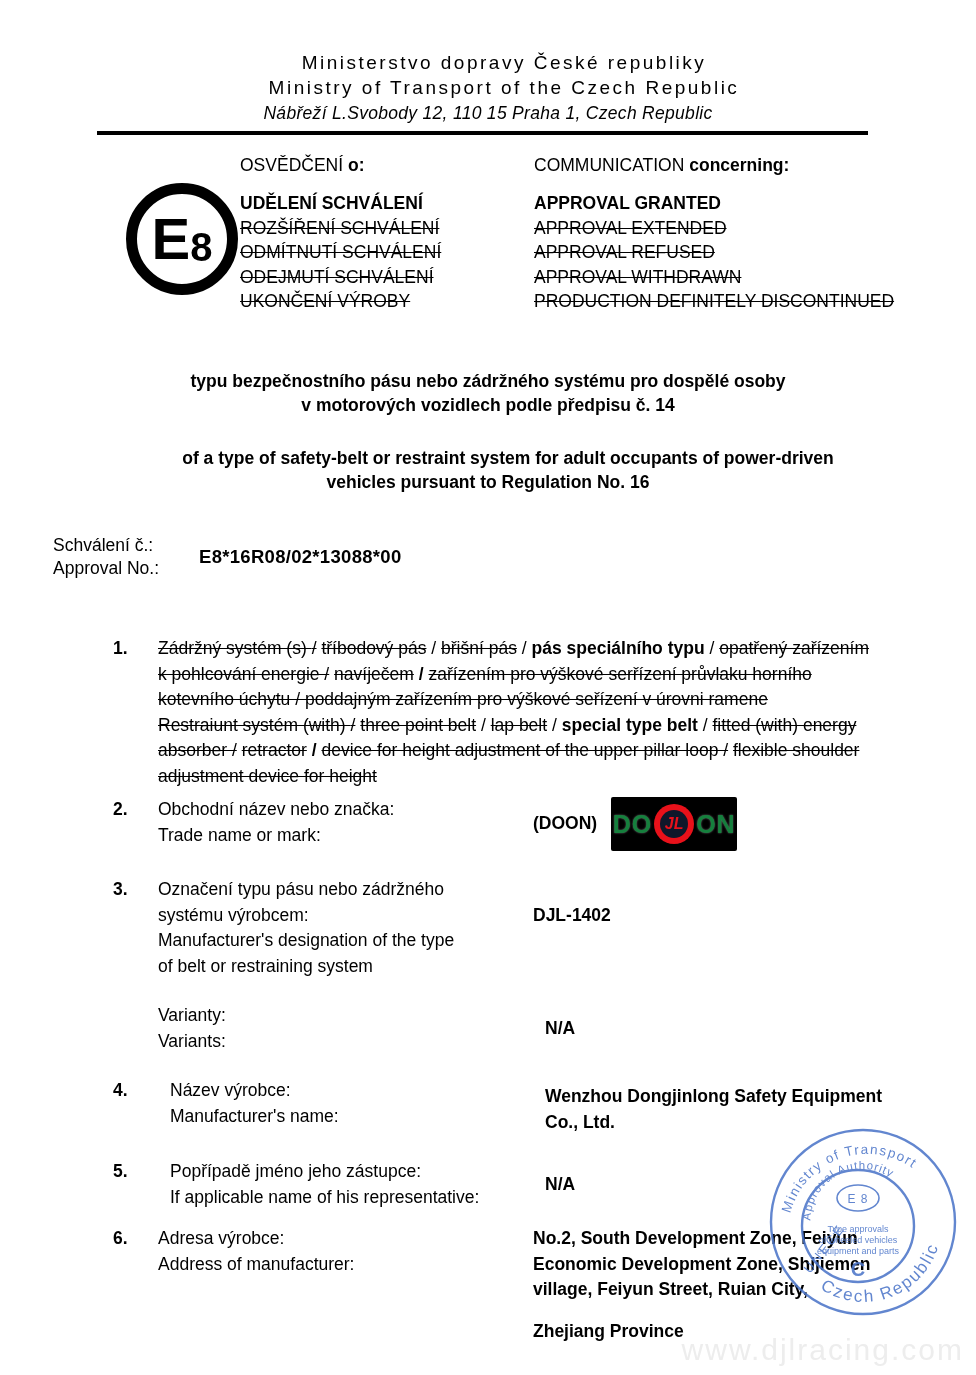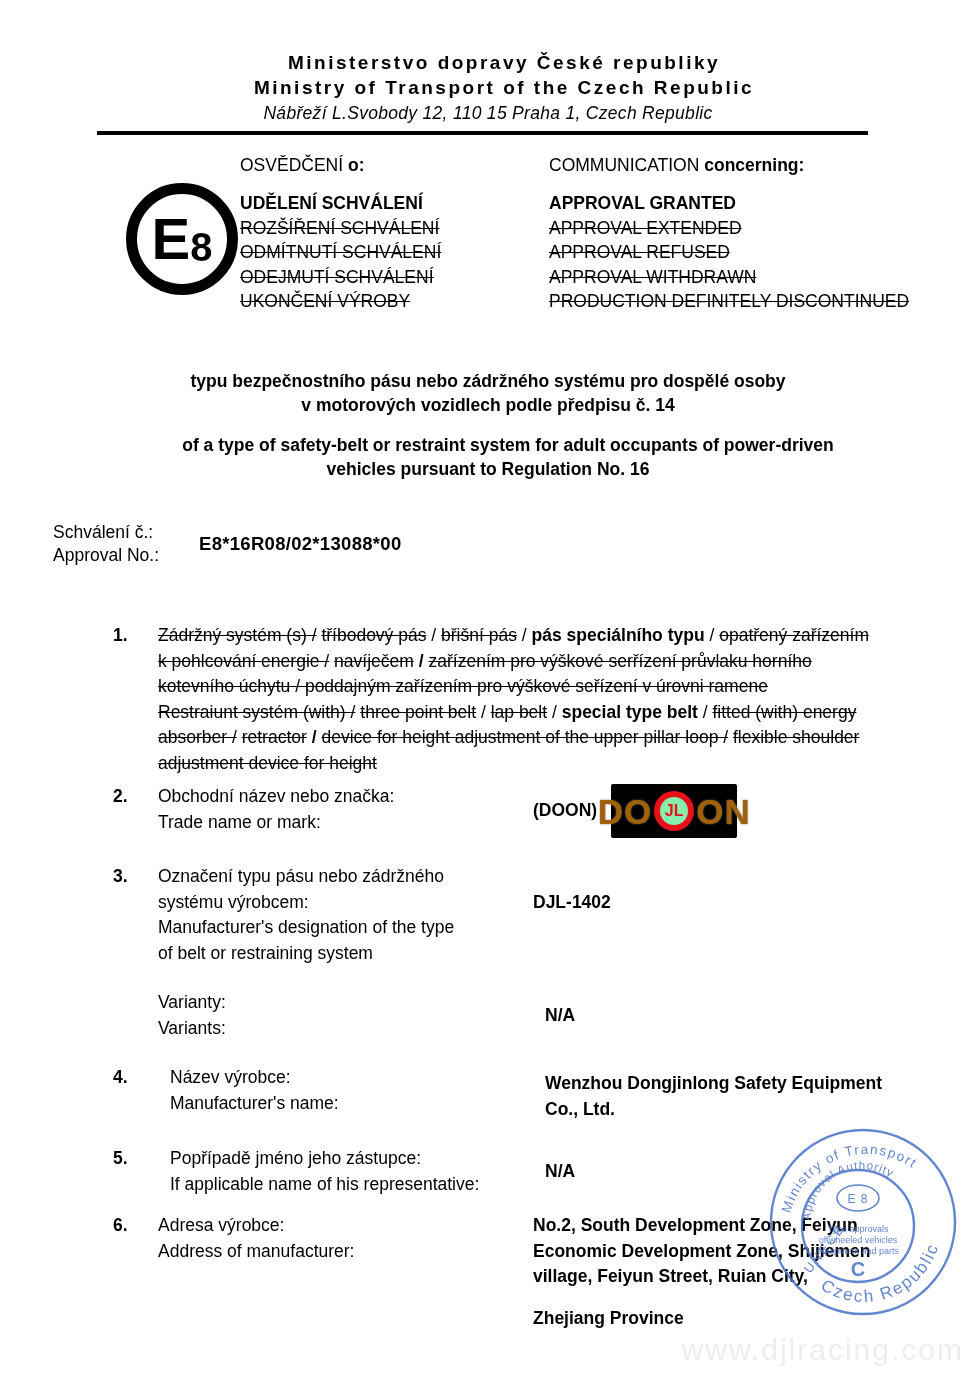--- a/index.html
+++ b/index.html
@@ -8,45 +8,45 @@
   }
   *{box-sizing:border-box;}
   html,body{margin:0;padding:0;}
   body{
     width:976px;height:1375px;position:relative;overflow:hidden;
     background:#ffffff;color:#000;
     font-family:"Liberation Sans", sans-serif;
   }
   
   .header{padding-top:50px;text-align:center;}
-  .h-bold{font-weight:bold;font-size:19px;letter-spacing:2.5px;line-height:25px;padding-left:32px;}
+  .h-bold{font-weight:normal;font-size:19px;letter-spacing:2.5px;line-height:25px;padding-left:32px;}
   .h-addr{font-style:italic;font-size:17.5px;letter-spacing:.3px;margin-top:3px;}
   .rule{height:4px;background:#000;width:771px;margin:7px 0 0 97px;}
 
   
   .comm{position:relative;height:180px;margin-top:14px;}
   .e8-badge{
     position:absolute;left:126px;top:34px;width:112px;height:112px;
     border:11px solid #000;border-radius:50%;
     display:flex;align-items:center;justify-content:center;background:#fff;
   }
   .e8-letter{font-size:58px;font-weight:bold;line-height:1;}
   .e8-num{font-size:40px;font-weight:bold;line-height:1;margin-top:16px;}
   .col{position:absolute;top:6px;}
   .col.left{left:240px;width:300px;}
-  .col.right{left:549px;width:390px;}
+  .col.right{left:534px;width:390px;}
   .col-title{font-size:17.5px;margin-bottom:15px;}
   .col-title b{font-weight:bold;}
   .opt{font-size:17.5px;line-height:24.5px;white-space:nowrap;}
   .opt.first{font-weight:bold;}
   .opt.struck{text-decoration:line-through;}
 
   
   .subject{margin-top:40px;text-align:center;font-weight:bold;font-size:17.5px;line-height:24px;}
-  .subject .en{margin-top:16px;padding-left:40px;}
+  .subject .en{margin-top:29px;padding-left:40px;}
 
   
   .approval-row{margin:40px 0 0 53px;display:flex;align-items:center;}
   .approval-labels{font-size:17.5px;line-height:23px;width:146px;}
   .approval-no{font-weight:bold;font-size:18.5px;letter-spacing:.3px;}
 
   
   .items{margin-top:56px;}
   .item{display:flex;margin-left:113px;}
   .item-num{width:45px;flex:0 0 45px;font-weight:bold;font-size:17.5px;line-height:25.5px;}
@@ -58,30 +58,30 @@
   .lv .val{font-weight:bold;}
   .mt8{margin-top:8px;}.mt14{margin-top:24px;gap:12px;}.mt16{margin-top:16px;}
   .mt26{margin-top:26px;}
 
   
   .trade-val{display:flex;align-items:center;gap:14px;font-weight:bold;}
   .doon-logo{
     width:126px;height:54px;background:#000;border-radius:2px;
     display:flex;align-items:center;justify-content:center;gap:2px;
   }
-  .doon-txt{color:#a16207;font-weight:bold;font-size:35px;letter-spacing:1px;line-height:1;
+  .doon-txt{color:#15803d;font-weight:bold;font-size:25px;letter-spacing:1px;line-height:1;
     text-shadow:0 0 2px #777;}
   .doon-emblem{
     width:40px;height:40px;border-radius:50%;background:#e8111a;
     display:flex;align-items:center;justify-content:center;flex:0 0 40px;
   }
   .doon-emblem-inner{
-    width:28px;height:28px;border-radius:50%;background:#86efac;
+    width:28px;height:28px;border-radius:50%;background:#0f172a;
     display:flex;align-items:center;justify-content:center;
-    color:#e8111a;font-weight:bold;font-size:16px;line-height:1;
+    color:#e8111a;font-weight:bold;font-size:16px;font-style:italic;line-height:1;
   }
 
   
   .stamp{position:absolute;left:762px;top:1126px;width:200px;height:196px;opacity:.88;}
 
   
   .watermark{
     position:absolute;right:12px;bottom:8px;
     font-size:30px;letter-spacing:2px;color:var(--wm-gray);
   }

